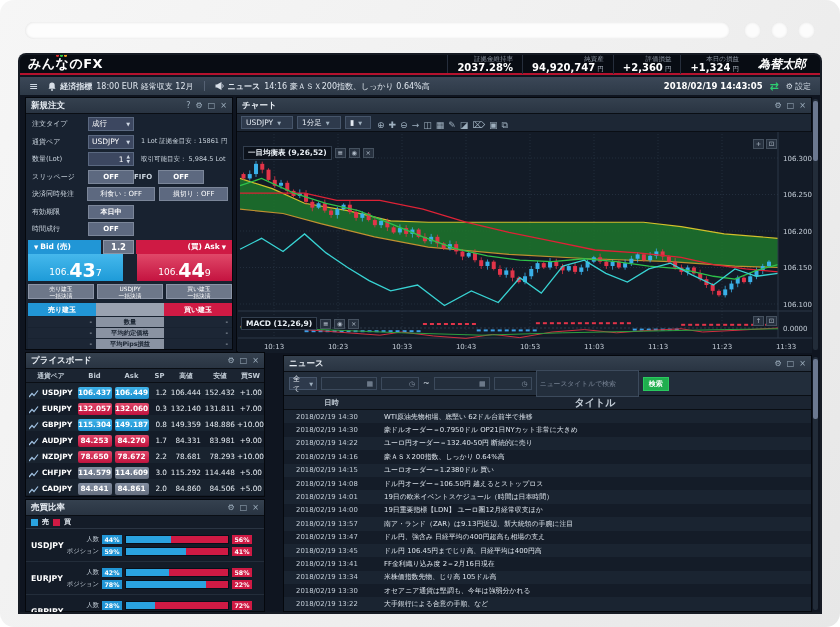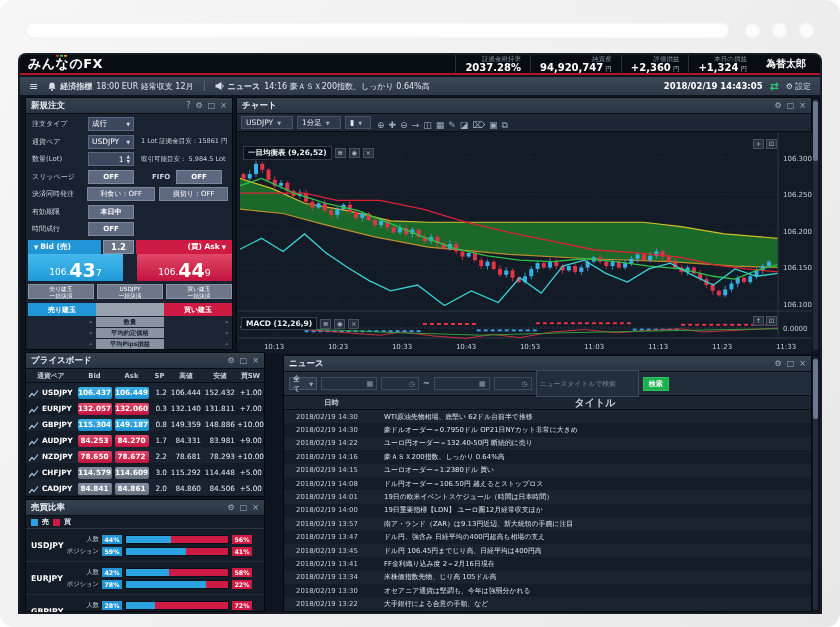--- a/index.html
+++ b/index.html
@@ -11,21 +11,21 @@
 
 
 .topbar { position:absolute; left:0; top:0; width:100%; height:20px; background:#080c13; border-bottom:2px solid #b5122e; display:flex; align-items:center; }
 .logo { font-weight:bold; color:#fff; font-size:13px; margin-left:8px; position:relative; letter-spacing:0.5px; }
 .logo .ld { position:absolute; width:3px; height:3px; border-radius:50%; top:-1px; }
 .stats { margin-left:auto; display:flex; height:100%; align-items:center; }
 .stat { padding:0 9px; border-left:1px solid #262e3c; text-align:right; }
 .stat .lb { font-size:6.5px; color:#88919e; line-height:8px; }
 .stat .vl { font-size:10px; color:#fff; font-weight:bold; line-height:10px; }
 .stat .un { font-size:6.5px; font-weight:normal; color:#aeb6c2; }
-.username { font-size:10px; color:#fff; font-weight:bold; padding:0 14px 0 10px; }
+.username { font-size:12px; color:#fff; font-weight:bold; padding:0 14px 0 10px;font-style:italic; }
 
 
 .menubar { position:absolute; top:22px; height:18px; width:100%; background:linear-gradient(#3b4757,#2d3947); display:flex; align-items:center; color:#dfe6ee; font-size:8px; }
 .menubar .hmb { color:#cfd8e2; font-size:11px; margin:0 10px 0 9px; }
 .mb-it { display:flex; align-items:center; gap:4px; }
 .mb-it b { font-size:8px; }
 .mb-sep { width:1px; height:10px; background:#566274; margin:0 10px; }
 .mb-right { margin-left:auto; display:flex; align-items:center; gap:7px; padding-right:9px; }
 .mb-dt { font-weight:bold; font-size:8.5px; color:#fff; }
 .swap { color:#2ecc71; font-size:11px; font-weight:bold; }
@@ -42,21 +42,21 @@
 .o-lb { width:58px; font-size:7px; color:#c9d3dd; padding-left:2px; }
 .o-sel,.o-btn,.o-stp { width:46px; height:14px; font-size:7.5px; color:#fff; display:flex; align-items:center; }
 .o-sel { background:#3c4760; border:1px solid #5a6880; padding:0 3px; }
 .o-sel .car { margin-left:auto; font-size:5px; color:#cfd8e4; }
 .o-stp { background:#3c4760; border:1px solid #5a6880; padding:0 3px; }
 .o-stp .num { flex:1; text-align:right; padding-right:3px; }
 .o-stp .ar { font-size:4.5px; color:#cfd8e4; line-height:5px; display:flex; flex-direction:column; }
 .o-btn { background:#5d6980; border:1px solid #7b8699; justify-content:center; font-weight:bold; font-size:7px; }
 .o-btn.w { width:70px; font-weight:normal; }
 .o-info { margin-left:7px; font-size:6.5px; color:#c9d3dd; white-space:nowrap; }
-.o-xlb { font-size:7px; color:#c9d3dd; margin-left:18px; margin-right:6px; font-weight:bold; }
+.o-xlb { font-size:7px; color:#c9d3dd; margin-left:0; margin-right:6px; font-weight:bold; }
 
 .ba-head { position:absolute; left:2px; top:142px; width:204px; height:14px; }
 .ba-head .bh { position:absolute; top:0; height:14px; font-size:7.5px; color:#fff; font-weight:bold; display:flex; align-items:center; padding:0 4px; }
 .bh-bid { left:0; width:73px; background:#2196d6; }
 .bh-ask { left:108px; width:96px; background:#cf1a44; justify-content:flex-end; }
 .ba-spread { position:absolute; left:75px; top:0; width:31px; height:14px; background:#6a7488; border:1px solid #8b94a6; color:#fff; font-weight:bold; font-size:8.5px; display:flex; align-items:center; justify-content:center; }
 .bh .tri { font-size:5.5px; margin:0 2px; }
 .ba-px { position:absolute; top:156px; height:27px; display:flex; align-items:flex-end; justify-content:center; color:#fff; padding-bottom:2px; }
 .px-bid { left:2px; width:95px; background:linear-gradient(#45b8ec,#1e9bd8); }
 .px-ask { left:111px; width:95px; background:linear-gradient(#e04868,#c41340); }

